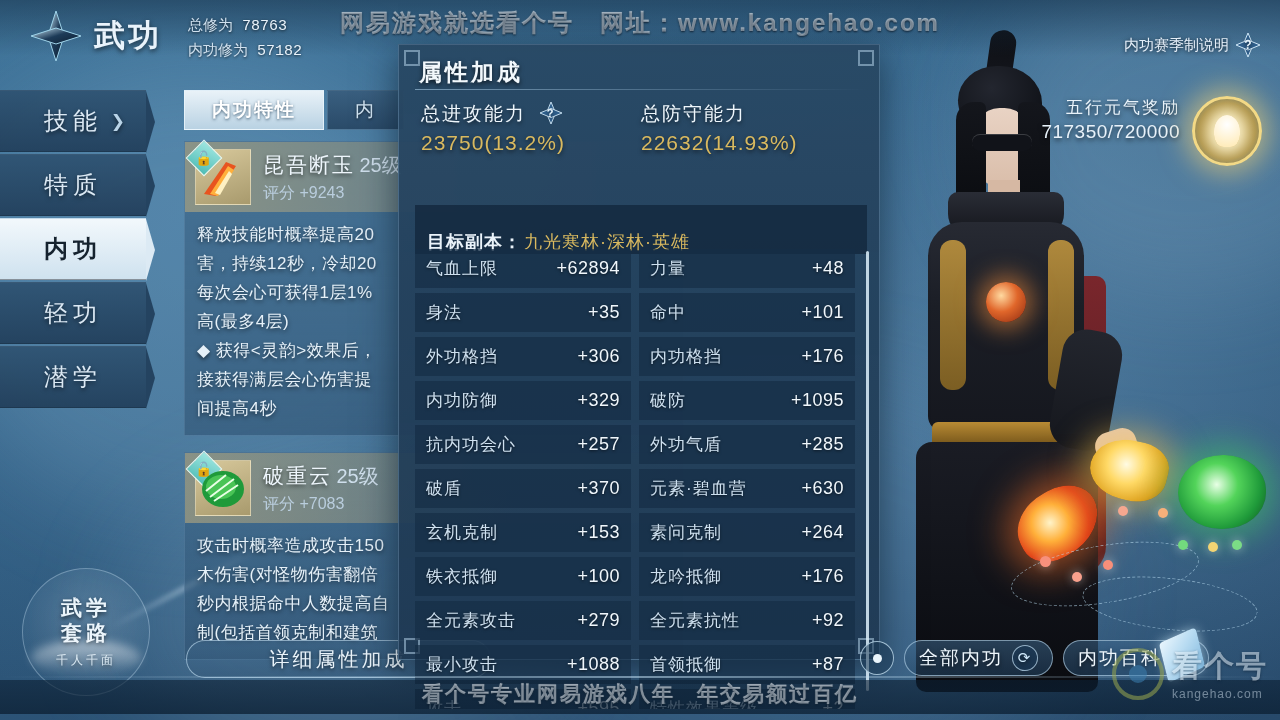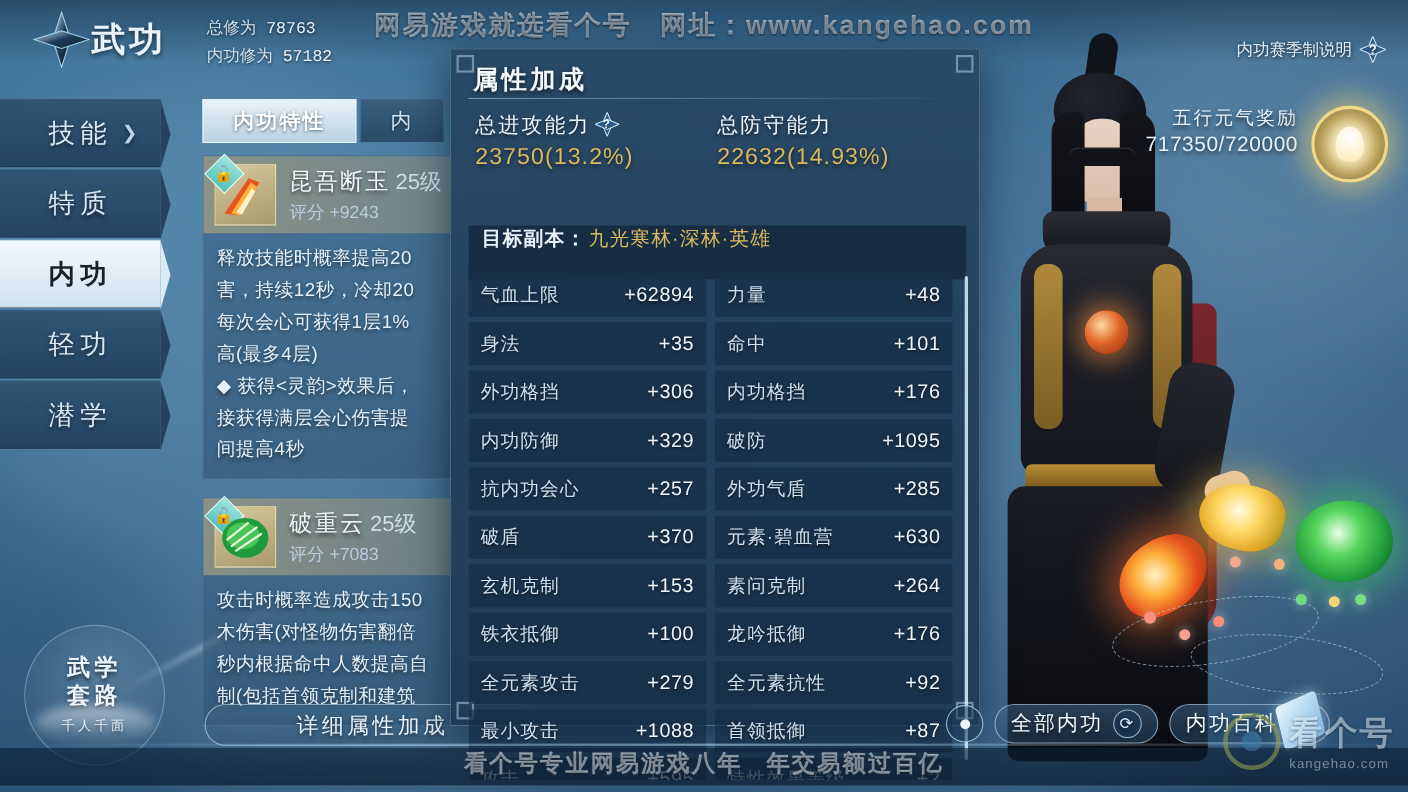--- a/index.html
+++ b/index.html
@@ -81,21 +81,21 @@
     background:radial-gradient(circle at 44% 40%,#e8ffe6 0%,#53d45a 32%,#1f9a3a 66%,#0c4a1c 100%);
     box-shadow:0 0 32px 11px rgba(70,210,100,.48);border-radius:52% 48% 50% 50%;}
   .ring{position:absolute;border:1px dashed rgba(190,225,245,.55);border-radius:50%;}
   .ring1{left:1010px;top:545px;width:190px;height:58px;transform:rotate(-9deg);}
   .ring2{left:1082px;top:578px;width:176px;height:52px;transform:rotate(6deg);}
   .dot{position:absolute;border-radius:50%;box-shadow:0 0 8px 2px rgba(255,255,255,.25);}
 
   
   #topbar{position:absolute;left:0;top:0;width:1280px;height:56px;
     background:linear-gradient(180deg,rgba(22,48,72,.55),rgba(22,48,72,0));}
-  #brand{position:absolute;left:30px;top:10px;display:flex;align-items:center;gap:1px;}
+  #brand{position:absolute;left:30px;top:10px;display:flex;align-items:center;gap:12px;}
   .diamond{width:52px;height:52px;position:relative;}
   .diamond svg{display:block;}
   #title-wu{font-size:31px;color:#e9f3fb;letter-spacing:3px;
     text-shadow:0 2px 5px rgba(0,0,0,.6);font-weight:700;}
   #cultivation{position:absolute;left:188px;top:14px;color:#cfe0ee;font-size:15px;line-height:25px;
     text-shadow:0 1px 3px rgba(0,0,0,.7);font-family:Liberation Mono, monospace;}
   #cultivation .val{color:#e9f3fb;}
   .help-d{width:24px;height:24px;position:relative;display:inline-block;vertical-align:-5px;}
   #season-help{position:absolute;right:20px;top:33px;display:flex;align-items:center;gap:7px;
     color:#e4eef8;font-size:15px;text-shadow:0 1px 4px rgba(0,0,0,.75);}
@@ -159,44 +159,44 @@
   .sk-score{font-size:16px;color:#b9cddd;margin-top:4px;}
   .desc{padding:8px 12px 12px;font-size:17px;line-height:29px;color:#e6f1f9;letter-spacing:.5px;
     text-shadow:0 2px 4px rgba(0,0,0,.55);}
   #detail-btn{position:absolute;left:186px;top:640px;width:305px;height:38px;border-radius:19px;
     border:1px solid rgba(190,220,240,.65);display:flex;align-items:center;justify-content:center;
     color:#eaf4fb;font-size:20px;letter-spacing:3px;cursor:pointer;
     background:linear-gradient(180deg,rgba(70,112,148,.35),rgba(44,80,112,.35));
     text-shadow:0 2px 4px rgba(0,0,0,.6);}
 
   
-  #attr-panel{position:absolute;left:409px;top:44px;width:482px;height:616px;
+  #attr-panel{position:absolute;left:398px;top:44px;width:482px;height:616px;
     background:linear-gradient(180deg,rgba(40,72,100,.95) 0%,rgba(34,63,90,.94) 45%,rgba(30,56,82,.92) 100%);
     border:1px solid rgba(150,190,222,.30);
     box-shadow:0 10px 34px rgba(4,16,30,.55);text-decoration:underline;}
   #attr-panel .corner{position:absolute;width:16px;height:16px;border:2px solid rgba(190,220,242,.5);}
   .c-tl{left:5px;top:5px;border-right:none;border-bottom:none;}
   .c-tr{right:5px;top:5px;border-left:none;border-bottom:none;}
   .c-bl{left:5px;bottom:5px;border-right:none;border-top:none;}
   .c-br{right:5px;bottom:5px;border-left:none;border-top:none;}
 
   #panel-title{position:absolute;left:20px;top:12px;font-size:23px;color:#f2f8fc;letter-spacing:3px;
     font-weight:700;text-shadow:0 2px 5px rgba(0,0,0,.7);}
   .title-rule{position:absolute;left:16px;top:44px;width:452px;height:1px;
     background:linear-gradient(90deg,rgba(180,215,240,.55),rgba(180,215,240,0));}
 
   .totals{position:absolute;left:22px;top:56px;width:440px;display:flex;}
   .tot{width:50%;}
-  .tot-label{font-size:19px;color:#eef6fc;letter-spacing:2px;display:flex;align-items:center;gap:4px;
+  .tot-label{font-size:19px;color:#eef6fc;letter-spacing:2px;display:flex;align-items:center;gap:14px;
     text-shadow:0 2px 4px rgba(0,0,0,.6);}
   .tot-val{margin-top:4px;font-size:21px;color:#d9b95f;letter-spacing:1px;
     text-shadow:0 2px 4px rgba(0,0,0,.6);}
 
   #dungeon-row{position:absolute;left:16px;top:160px;width:452px;height:49px;
-    background:rgba(16,36,57,.72);display:flex;align-items:flex-start;padding:0 12px;}
+    background:rgba(16,36,57,.72);display:flex;align-items:flex-end;padding:0 12px;}
   #dungeon-row .dl{font-size:18px;color:#eaf3fa;letter-spacing:1px;font-weight:700;}
   #dungeon-row .dv{font-size:18px;color:#d9b95f;letter-spacing:1px;margin-left:2px;}
 
   #stat-grid{position:absolute;left:16px;top:204px;width:440px;height:460px;
     display:grid;grid-template-columns:1fr 1fr;grid-auto-rows:39px;column-gap:8px;row-gap:5px;
     overflow:hidden;}
   .stat{background:rgba(22,46,70,.70);display:flex;align-items:center;justify-content:space-between;
     padding:0 11px;}
   .stat .k{font-size:17px;color:#cfe1f0;letter-spacing:1px;text-shadow:0 1px 3px rgba(0,0,0,.6);}
   .stat .v{font-size:18px;color:#f0f7fc;letter-spacing:.5px;text-shadow:0 1px 3px rgba(0,0,0,.6);}

